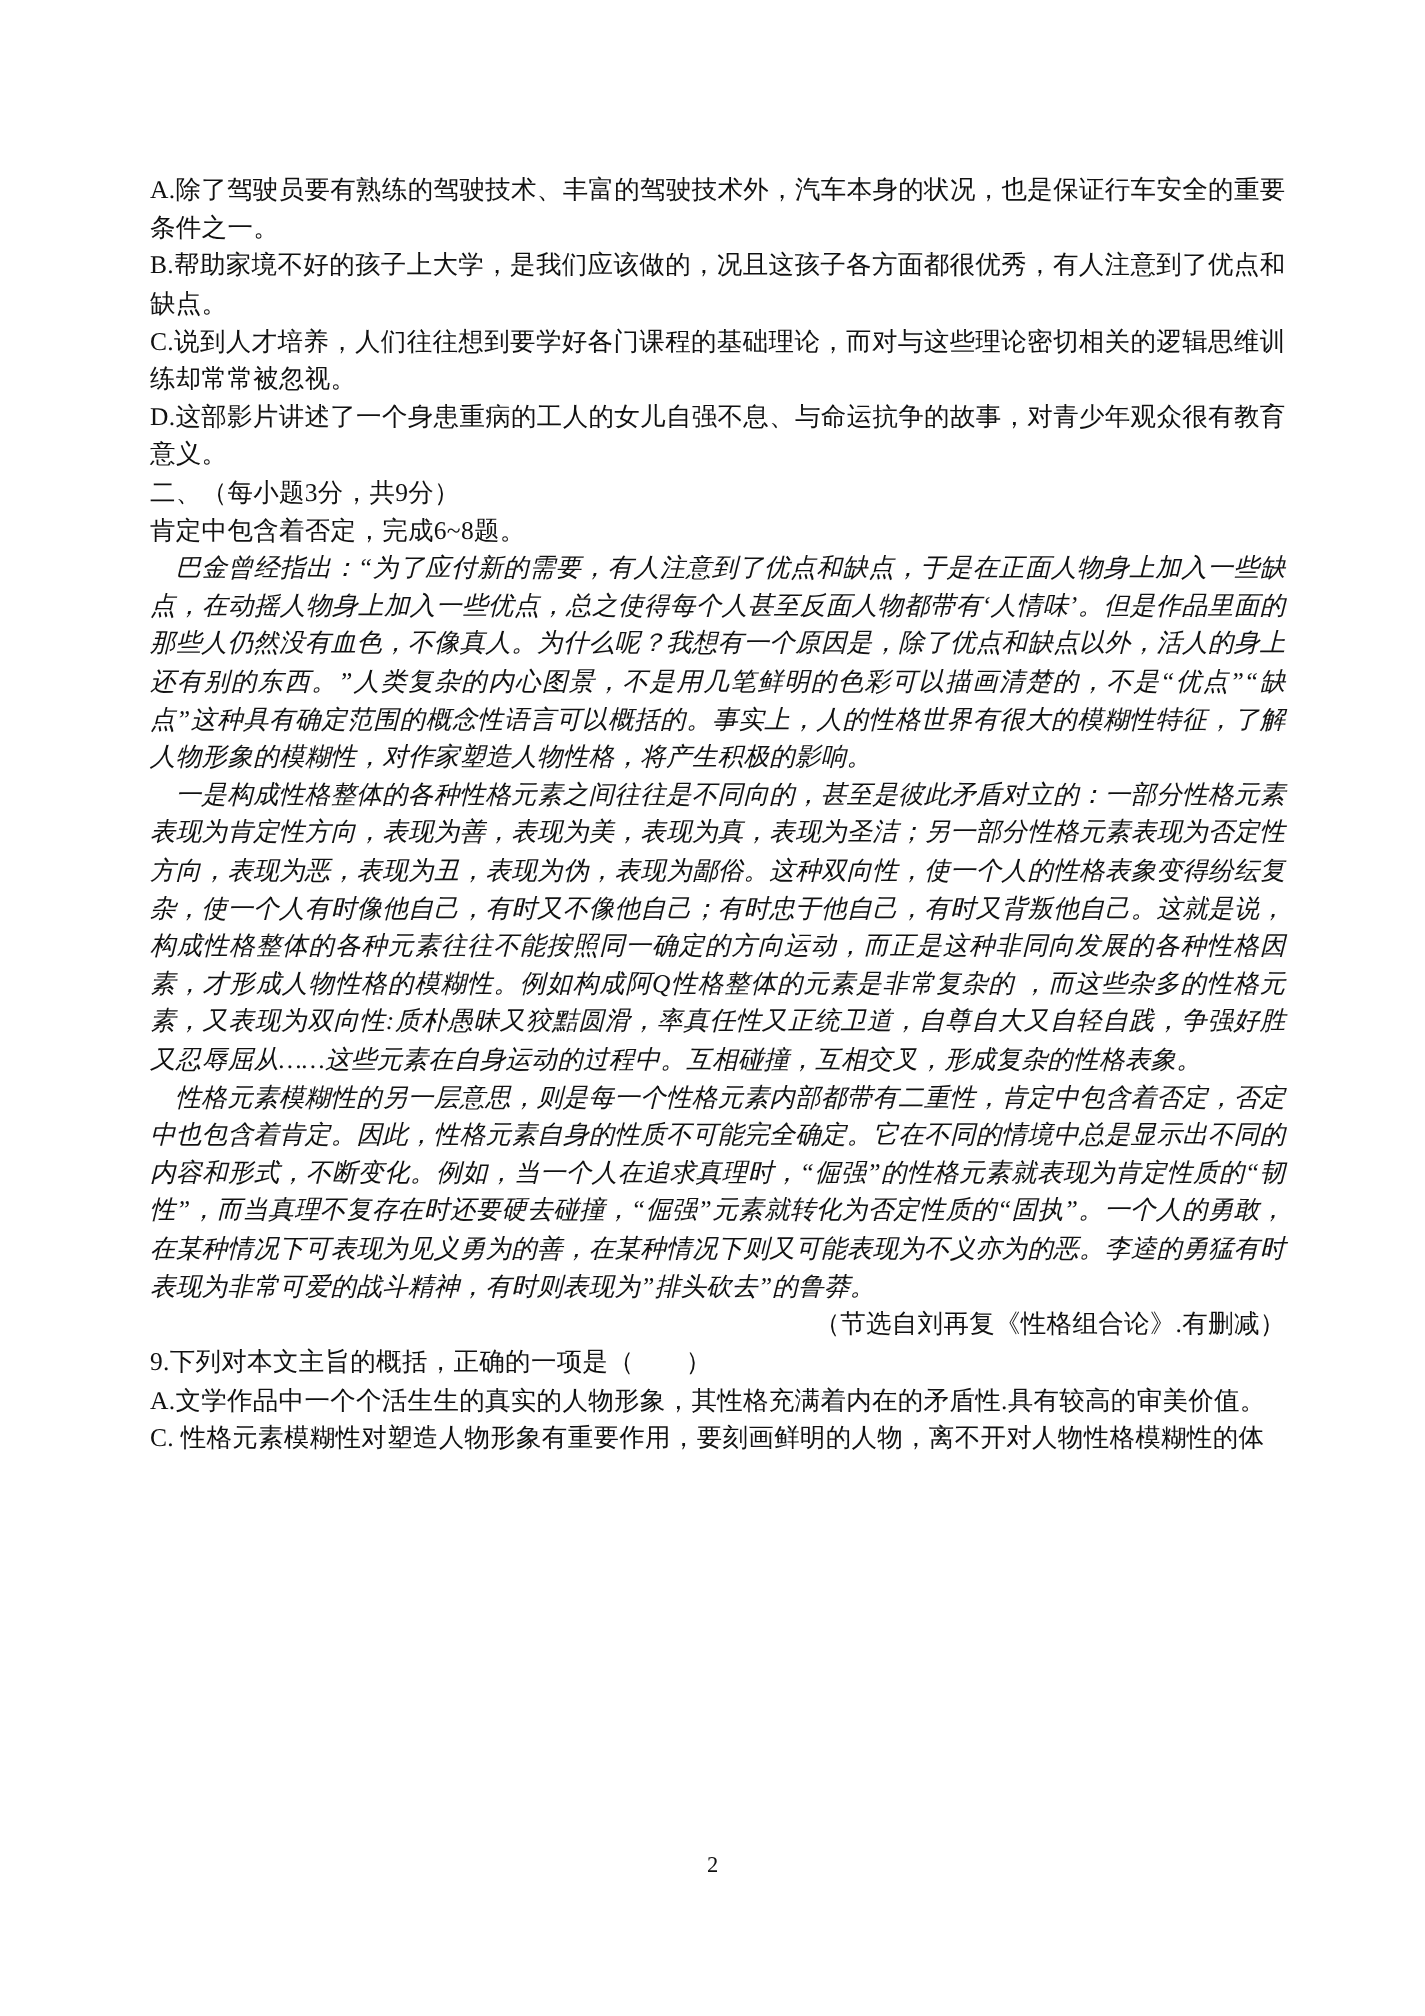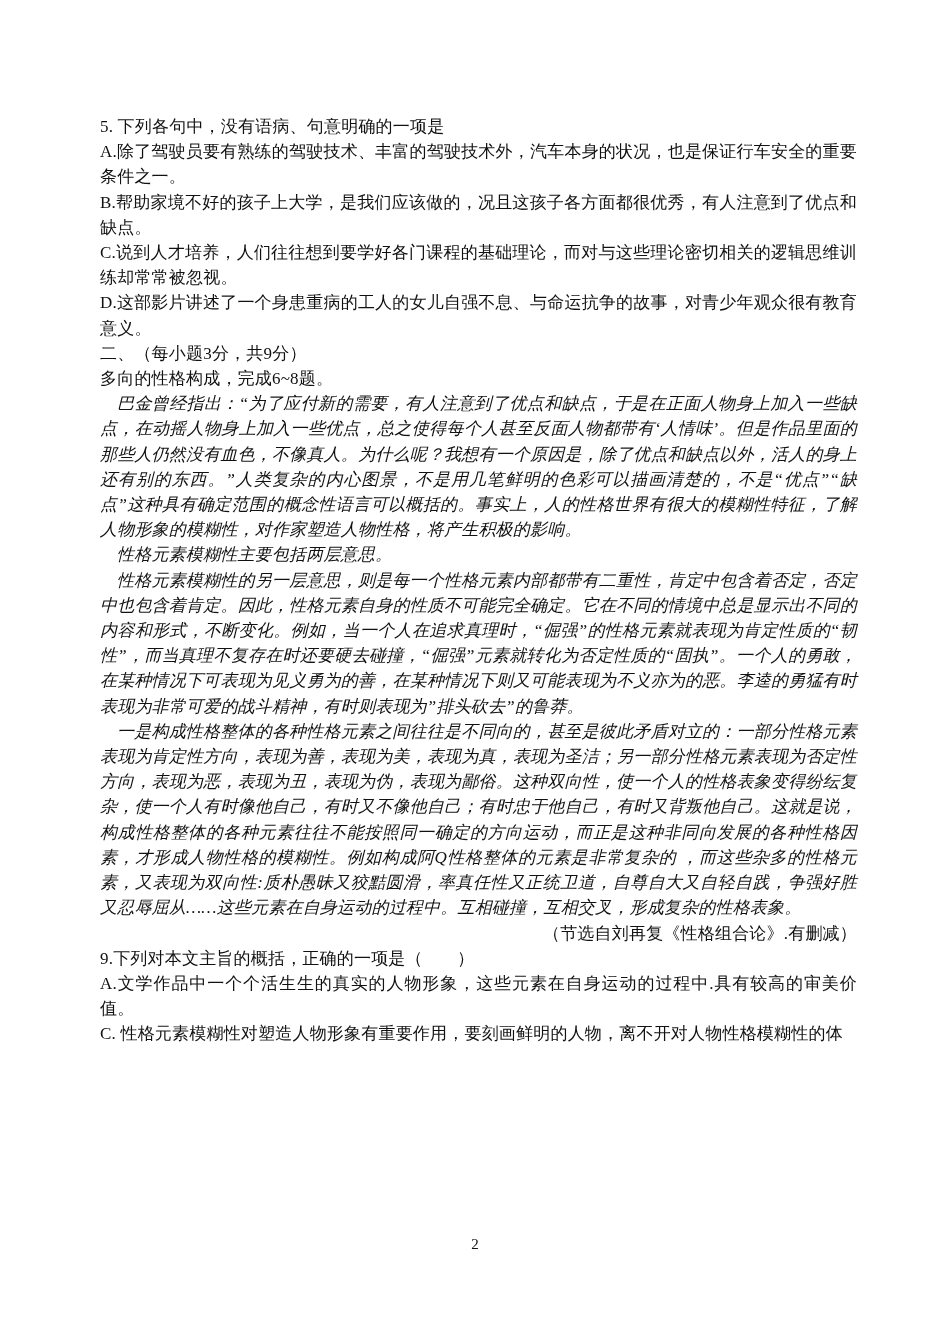--- a/index.html
+++ b/index.html
@@ -41,37 +41,35 @@
     font-size: 15px;
     color: #111111;
   }
 </style>
 </head>
 <body>
 
 <div class="page">
   <div class="content">
 
-    <div class="line">5. 下列各句中，没有语病、句意明确的一项是</div>
     <div class="line">A.除了驾驶员要有熟练的驾驶技术、丰富的驾驶技术外，汽车本身的状况，也是保证行车安全的重要条件之一。</div>
     <div class="line">B.帮助家境不好的孩子上大学，是我们应该做的，况且这孩子各方面都很优秀，有人注意到了优点和缺点。</div>
     <div class="line">C.说到人才培养，人们往往想到要学好各门课程的基础理论，而对与这些理论密切相关的逻辑思维训练却常常被忽视。</div>
     <div class="line">D.这部影片讲述了一个身患重病的工人的女儿自强不息、与命运抗争的故事，对青少年观众很有教育意义。</div>
 
     <div class="line">二、（每小题3分，共9分）</div>
-    <div class="line">多向的性格构成，完成6~8题。</div>
+    <div class="line">肯定中包含着否定，完成6~8题。</div>
 
     <div class="passage">
       <p>巴金曾经指出：“为了应付新的需要，有人注意到了优点和缺点，于是在正面人物身上加入一些缺点，在动摇人物身上加入一些优点，总之使得每个人甚至反面人物都带有‘人情味’。但是作品里面的那些人仍然没有血色，不像真人。为什么呢？我想有一个原因是，除了优点和缺点以外，活人的身上还有别的东西。”人类复杂的内心图景，不是用几笔鲜明的色彩可以描画清楚的，不是“优点”“缺点”这种具有确定范围的概念性语言可以概括的。事实上，人的性格世界有很大的模糊性特征，了解人物形象的模糊性，对作家塑造人物性格，将产生积极的影响。</p>
-      <p>性格元素模糊性主要包括两层意思。</p>
+      <p>一是构成性格整体的各种性格元素之间往往是不同向的，甚至是彼此矛盾对立的：一部分性格元素表现为肯定性方向，表现为善，表现为美，表现为真，表现为圣洁；另一部分性格元素表现为否定性方向，表现为恶，表现为丑，表现为伪，表现为鄙俗。这种双向性，使一个人的性格表象变得纷纭复杂，使一个人有时像他自己，有时又不像他自己；有时忠于他自己，有时又背叛他自己。这就是说，构成性格整体的各种元素往往不能按照同一确定的方向运动，而正是这种非同向发展的各种性格因素，才形成人物性格的模糊性。例如构成阿Q性格整体的元素是非常复杂的 ，而这些杂多的性格元素，又表现为双向性:质朴愚昧又狡黠圆滑，率真任性又正统卫道，自尊自大又自轻自践，争强好胜又忍辱屈从……这些元素在自身运动的过程中。互相碰撞，互相交叉，形成复杂的性格表象。</p>
       <p>性格元素模糊性的另一层意思，则是每一个性格元素内部都带有二重性，肯定中包含着否定，否定中也包含着肯定。因此，性格元素自身的性质不可能完全确定。它在不同的情境中总是显示出不同的内容和形式，不断变化。例如，当一个人在追求真理时，“倔强”的性格元素就表现为肯定性质的“韧性”，而当真理不复存在时还要硬去碰撞，“倔强”元素就转化为否定性质的“固执”。一个人的勇敢，在某种情况下可表现为见义勇为的善，在某种情况下则又可能表现为不义亦为的恶。李逵的勇猛有时表现为非常可爱的战斗精神，有时则表现为”排头砍去”的鲁莽。</p>
-      <p>一是构成性格整体的各种性格元素之间往往是不同向的，甚至是彼此矛盾对立的：一部分性格元素表现为肯定性方向，表现为善，表现为美，表现为真，表现为圣洁；另一部分性格元素表现为否定性方向，表现为恶，表现为丑，表现为伪，表现为鄙俗。这种双向性，使一个人的性格表象变得纷纭复杂，使一个人有时像他自己，有时又不像他自己；有时忠于他自己，有时又背叛他自己。这就是说，构成性格整体的各种元素往往不能按照同一确定的方向运动，而正是这种非同向发展的各种性格因素，才形成人物性格的模糊性。例如构成阿Q性格整体的元素是非常复杂的 ，而这些杂多的性格元素，又表现为双向性:质朴愚昧又狡黠圆滑，率真任性又正统卫道，自尊自大又自轻自践，争强好胜又忍辱屈从……这些元素在自身运动的过程中。互相碰撞，互相交叉，形成复杂的性格表象。</p>
       <div class="source">（节选自刘再复《性格组合论》.有删减）</div>
     </div>
 
     <div class="line">9.下列对本文主旨的概括，正确的一项是（　　）</div>
-    <div class="line">A.文学作品中一个个活生生的真实的人物形象，这些元素在自身运动的过程中.具有较高的审美价值。</div>
+    <div class="line">A.文学作品中一个个活生生的真实的人物形象，其性格充满着内在的矛盾性.具有较高的审美价值。</div>
     <div class="line">C. 性格元素模糊性对塑造人物形象有重要作用，要刻画鲜明的人物，离不开对人物性格模糊性的体</div>
 
   </div>
 
   <div class="page-number">2</div>
 </div>
 
 </body></html>

